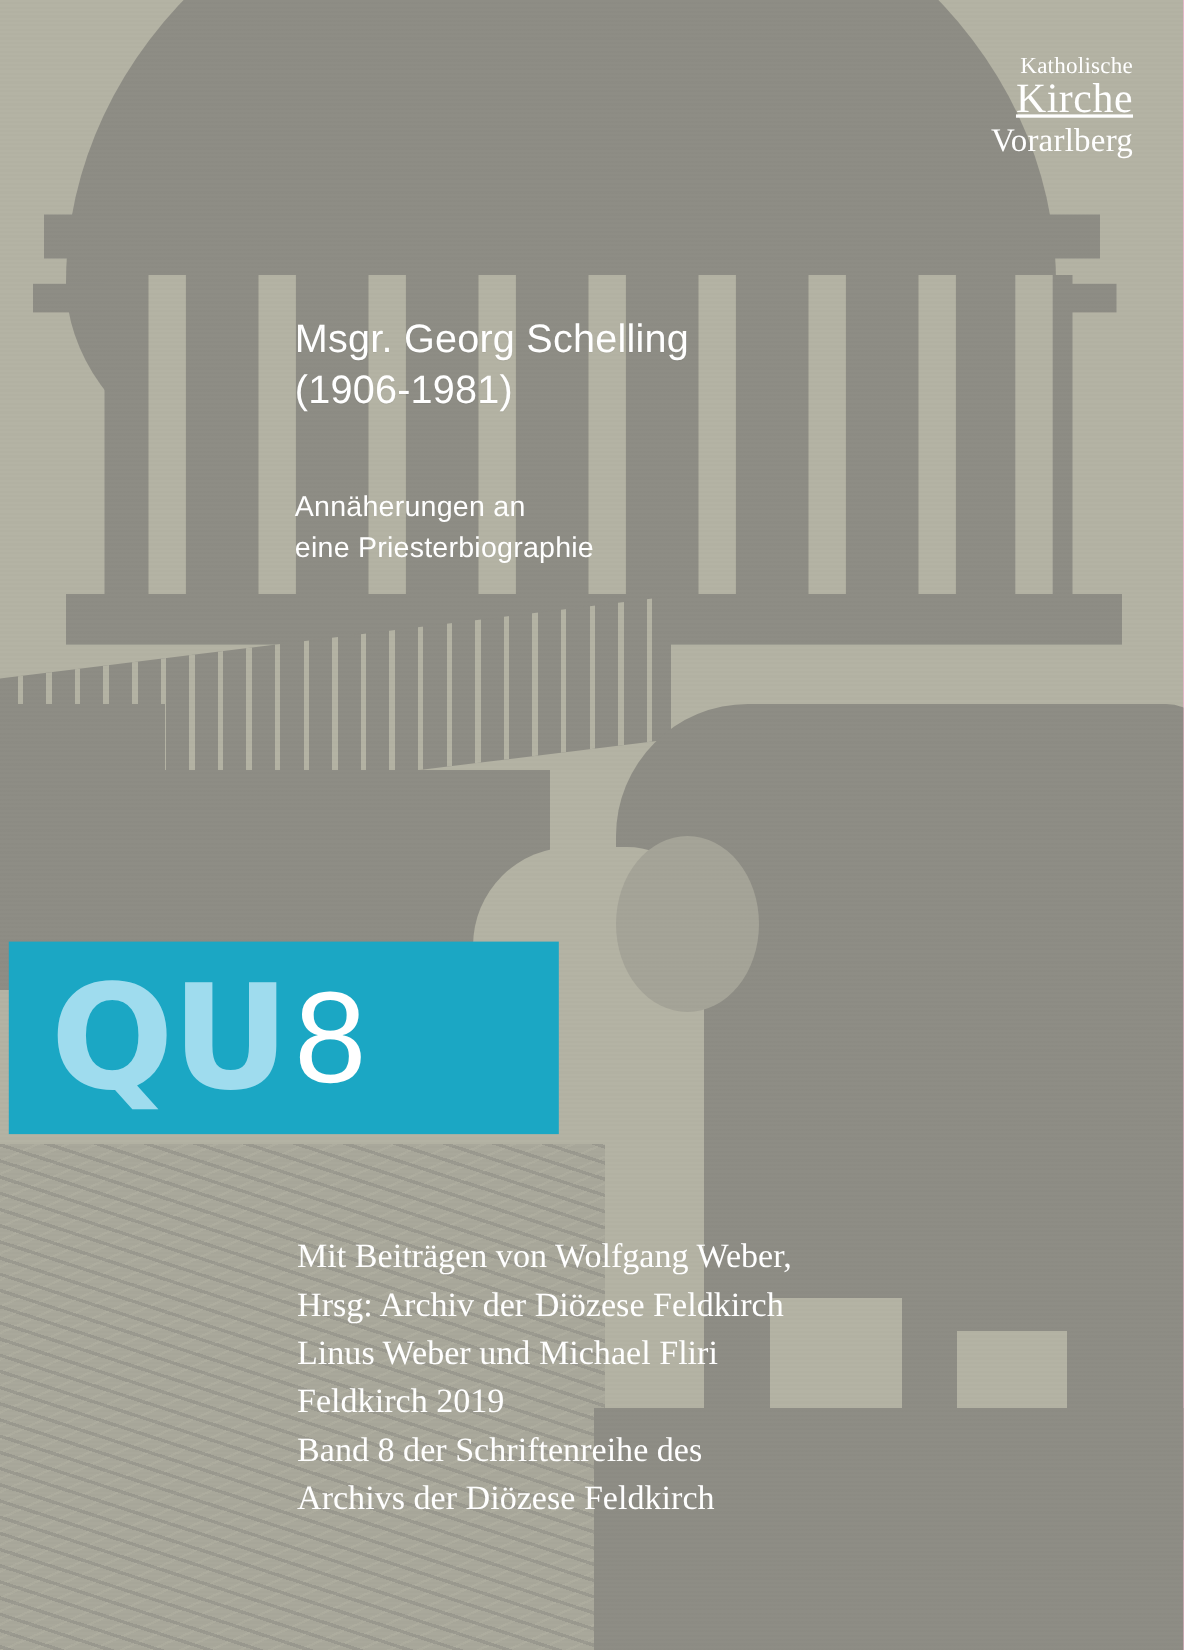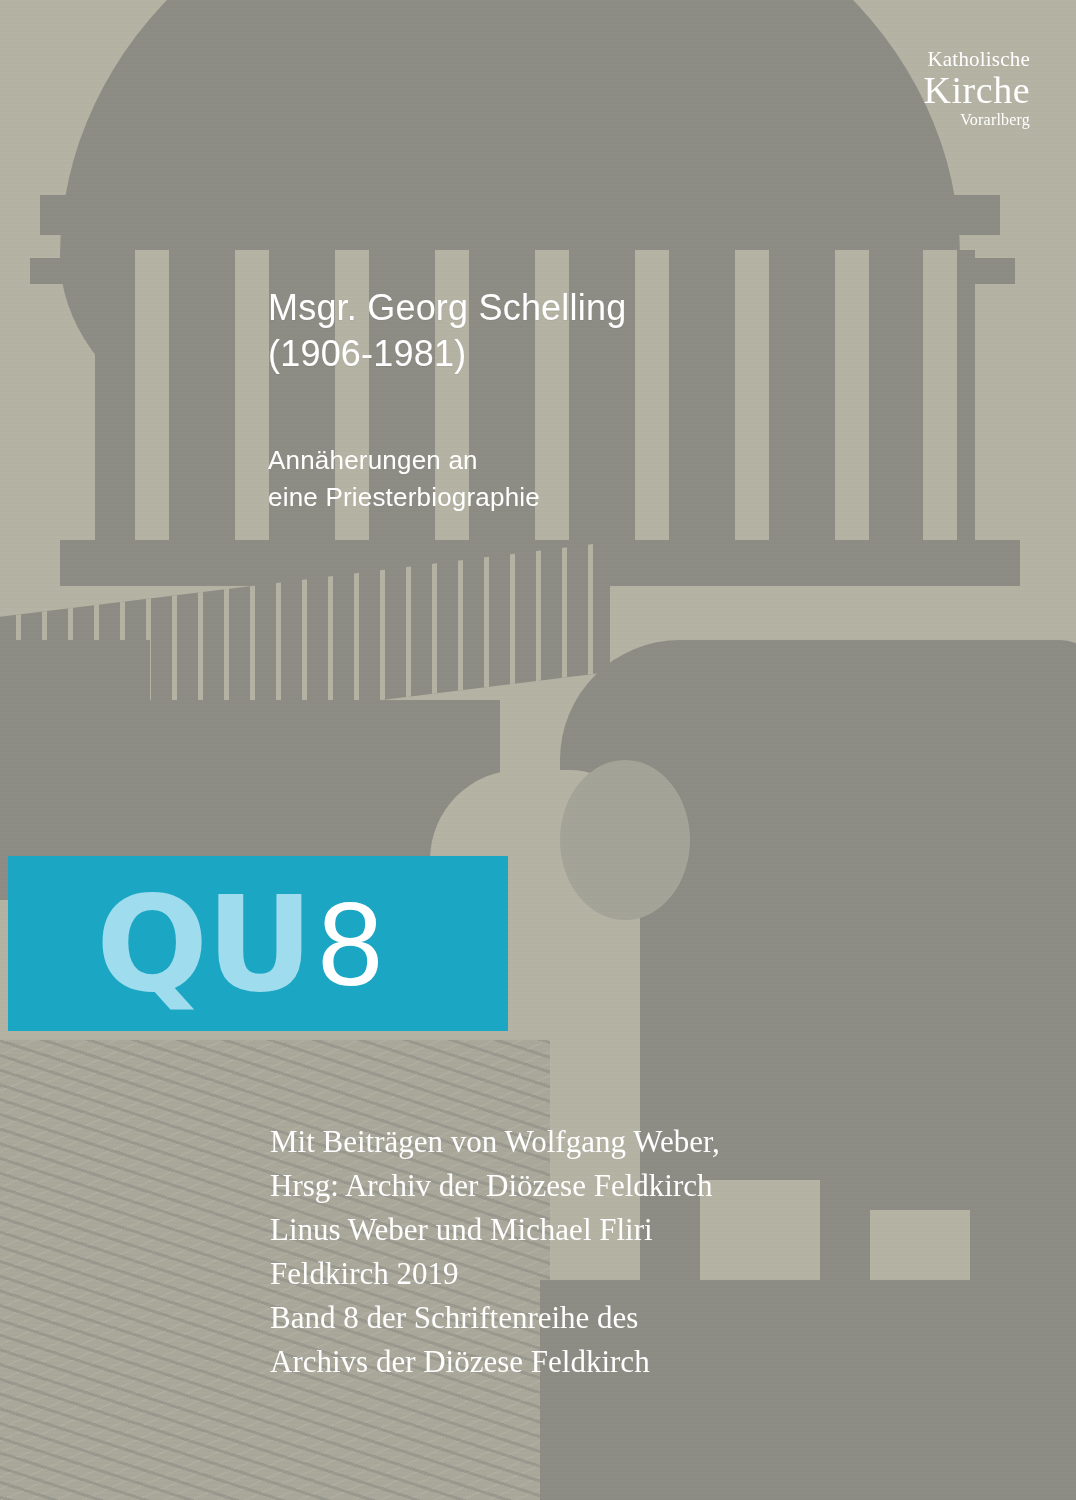--- a/index.html
+++ b/index.html
@@ -156,22 +156,22 @@
   .logo {
     position: absolute;
     right: 46px;
     top: 48px;
     text-align: right;
     color: #ffffff;
     font-family: "Liberation Serif", serif;
     line-height: 1.05;
   }
   .logo .l1 { font-size: 21px; letter-spacing: .2px; }
-  .logo .l2 { font-size: 38px; letter-spacing: .5px; margin: 1px 0 1px; }
-  .logo .l3 { font-size: 16px; letter-spacing: .2px; }
+  .logo .l2 { font-size: 38px; letter-spacing: .5px; margin: 1px 0 1px; text-decoration: underline; }
+  .logo .l3 { font-size: 30px; letter-spacing: .2px; }
 
   
   .title-block {
     position: absolute;
     left: 268px;
     top: 285px;
     color: #ffffff;
   }
   .title {
     font-size: 36px;
@@ -193,21 +193,21 @@
   .badge {
     position: absolute;
     left: 8px;
     top: 856px;
     width: 500px;
     height: 175px;
     background: #1ba7c4;
     display: flex;
     align-items: center;
     box-sizing: border-box;
-    padding-left: 88px;
+    padding-left: 38px;
   }
   .badge-qu {
     position: relative;
     display: flex;
     align-items: center;
     color: #9fdcee;
     font-size: 132px;
     font-weight: 700;
     line-height: 1;
     letter-spacing: -2px;

